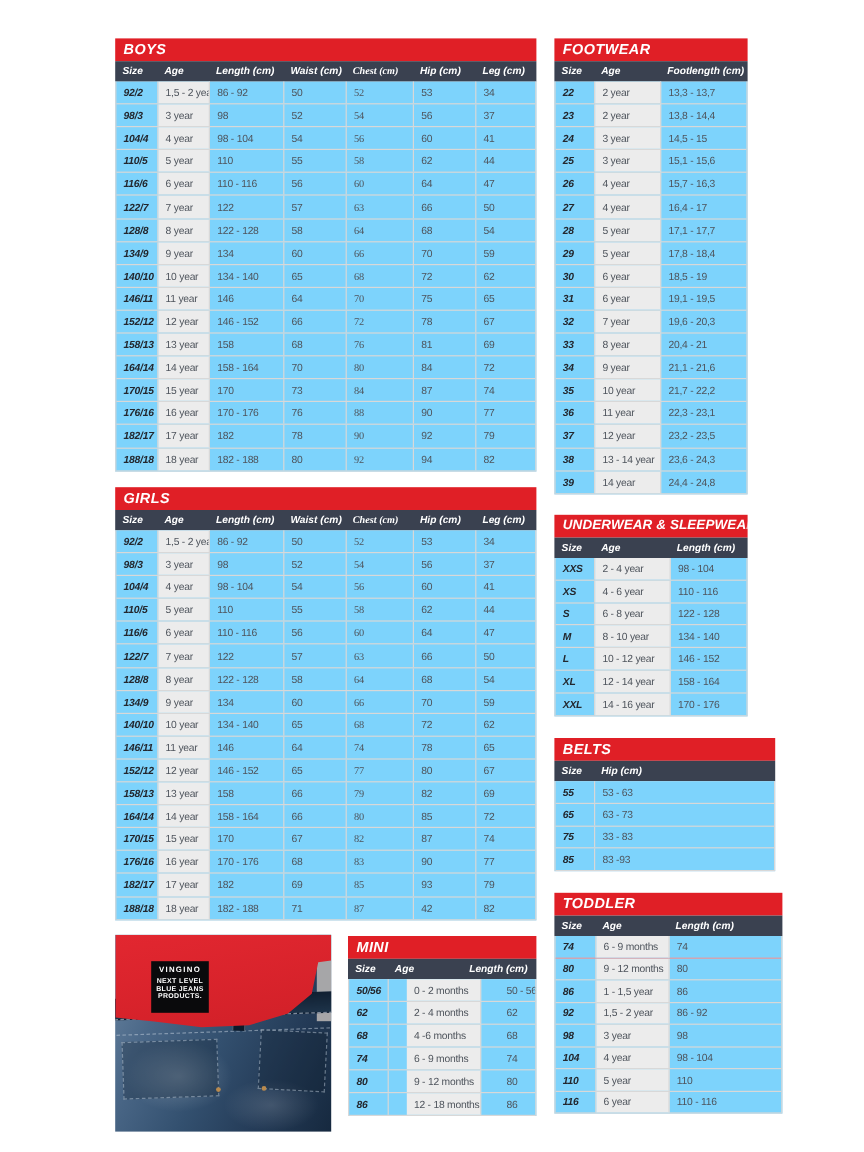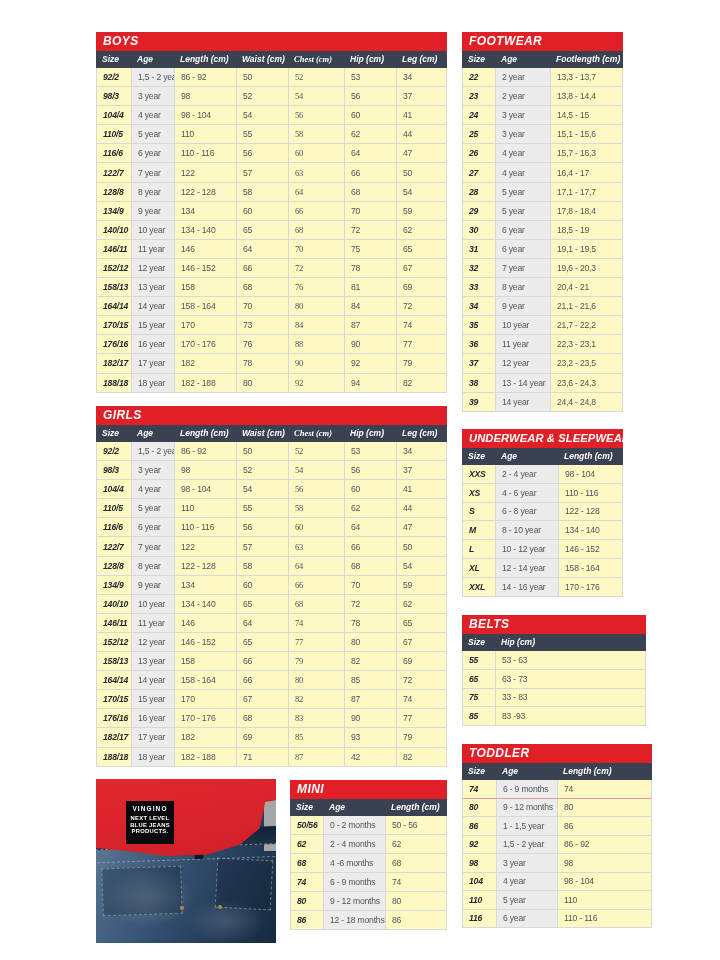--- a/index.html
+++ b/index.html
@@ -11,21 +11,21 @@
     height: 19px; line-height: 19px; background: #e01f26; color: #fff;
     font-weight: bold; font-style: italic; font-size: 12px;
     letter-spacing: 0.4px; padding-left: 7px; white-space: nowrap; overflow: hidden;
   }
   .t-underwear .tbl-title { font-size: 11.2px; letter-spacing: 0.1px; }
   .tbl-head { height: 17px; background: #3a4150; display: flex; }
   .tbl-head .c {
     color: #fff; font-weight: bold; font-style: italic; font-size: 8.5px;
     line-height: 17px; padding-left: 6px; white-space: nowrap; overflow: hidden;
   }
-  .tbl-body { border-left: 1px solid #d8d8d8; border-right: 1px solid #d8d8d8; background: #fef9c3; }
+  .tbl-body { border-left: 1px solid #d8d8d8; border-right: 1px solid #d8d8d8; background: #7dd3fc; }
   .tbl-row { display: flex; border-bottom: 1px solid #d8d8d8; }
   .tbl-row .c {
     display: flex; align-items: center; padding-left: 6px;
     font-size: 8.6px; letter-spacing: -0.2px; color: #4e545c;
     border-right: 1px solid #d8d8d8; white-space: nowrap; overflow: hidden;
   }
   .tbl-row .c0 { font-weight: bold; font-style: italic; color: #23272e; }
   .tbl-head .c:last-child, .tbl-row .c:last-child { flex: 1; border-right: none; }
   .shade { background: #ececec; }
   .red-bottom { border-bottom-color: #e59a9e; }
@@ -36,21 +36,21 @@
   .t-footwear  { left: 462px; top: 32px;  width: 161px; }
   .t-underwear { left: 462px; top: 429px; width: 161px; }
   .t-belts     { left: 462px; top: 615px; width: 184px; }
   .t-toddler   { left: 462px; top: 744px; width: 190px; border-radius: 28px; }
   .t-mini      { left: 290px; top: 780px; width: 157px; }
 
   
   .t-boys .tbl-row, .t-girls .tbl-row, .t-footwear .tbl-row { height: 19.1px; }
   .t-underwear .tbl-row, .t-belts .tbl-row { height: 18.8px; }
   .t-toddler .tbl-row { height: 18.5px; }
-  .t-mini .tbl-row { height: 19px; }
+  .t-mini .tbl-row { height: 19px; gap: 15px; }
 
   
   .t-boys .c0, .t-girls .c0 { width: 35px; }
   .t-boys .c1, .t-girls .c1 { width: 43px; }
   .t-boys .c2, .t-girls .c2 { width: 62px; }
   .t-boys .c3, .t-girls .c3 { width: 52px; }
   .t-boys .c4, .t-girls .c4 { width: 56px; font-family: Liberation Serif, serif; }
   .t-boys .c5, .t-girls .c5 { width: 52px; }
   .t-footwear .c0 { width: 33px; }  .t-footwear .c1 { width: 55px; }
   .t-underwear .c0 { width: 33px; } .t-underwear .c1 { width: 63px; }

